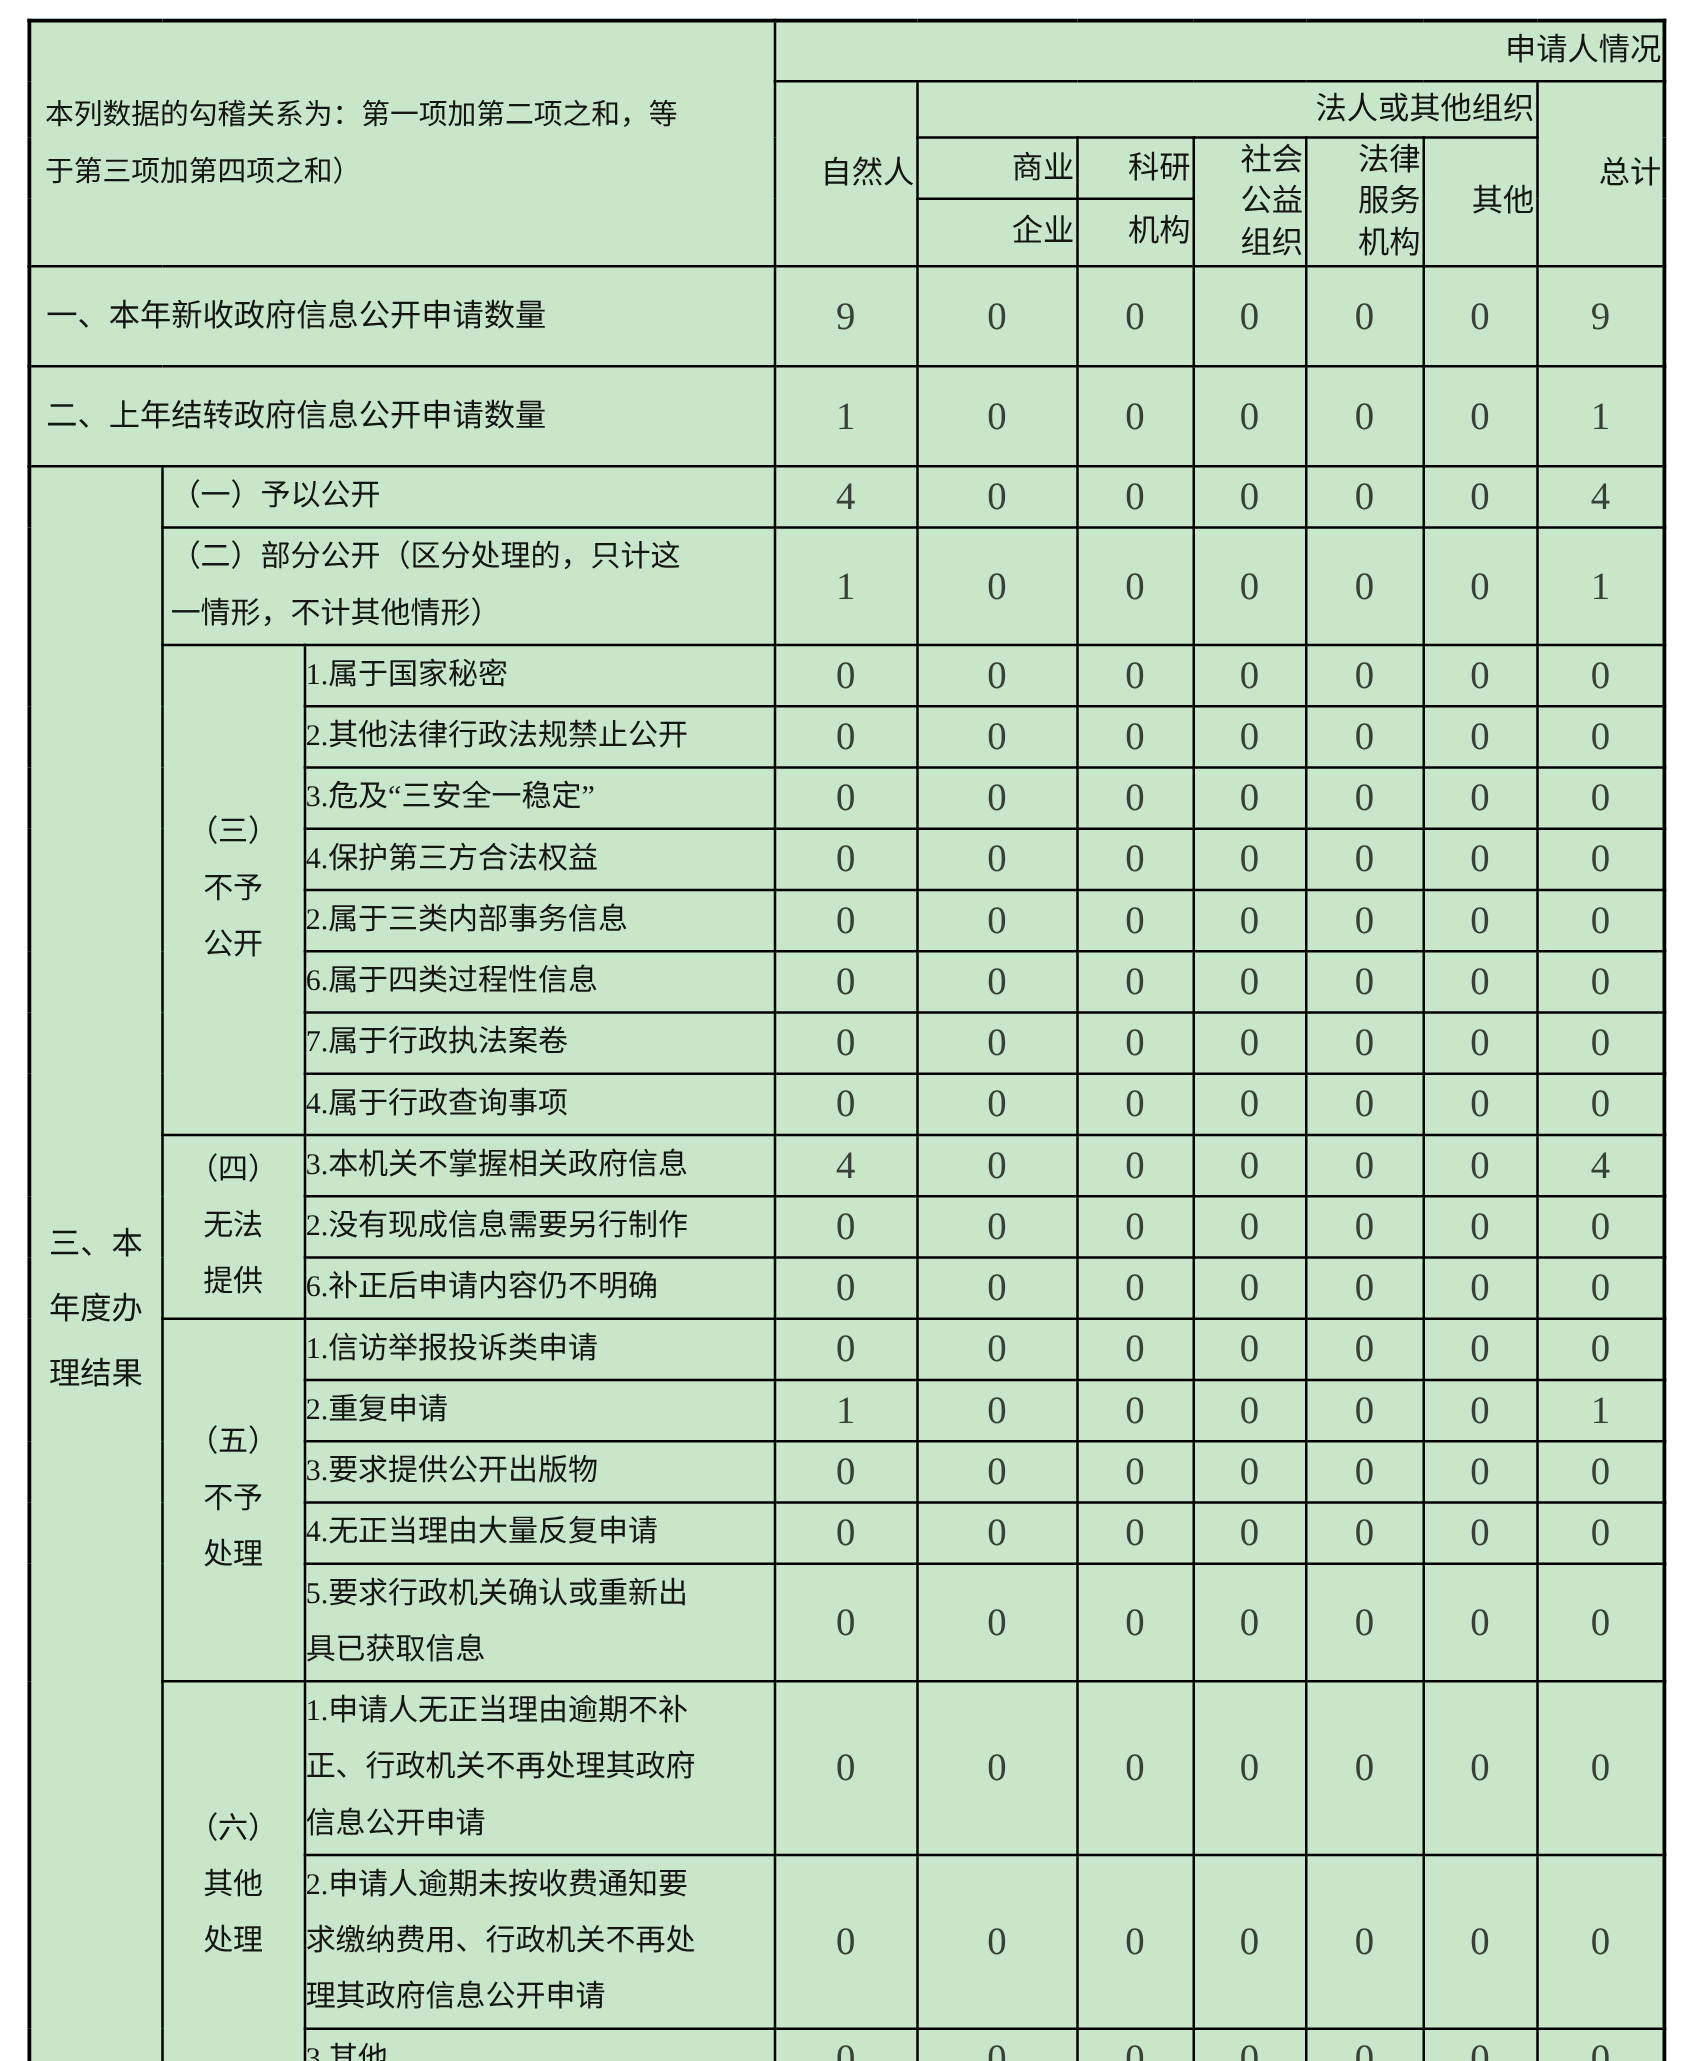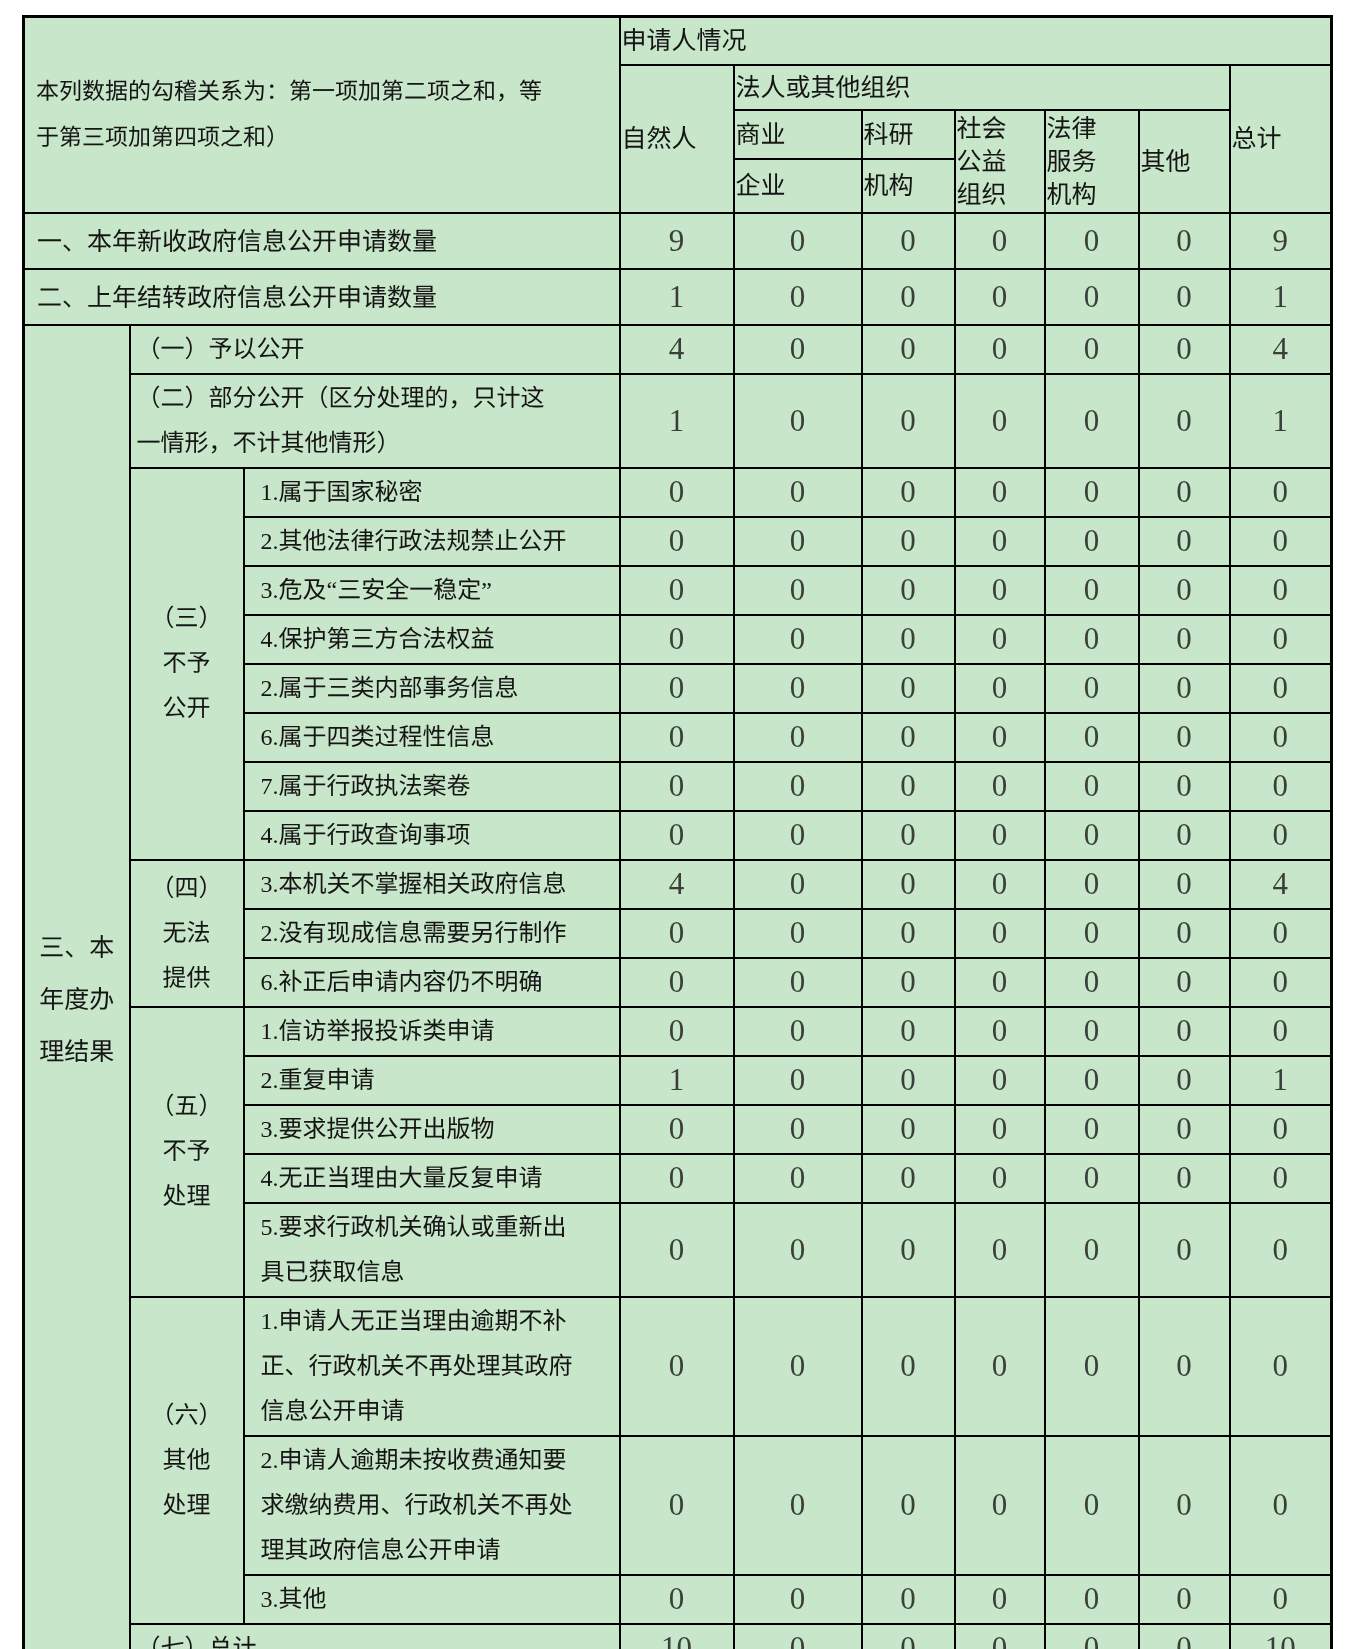--- a/index.html
+++ b/index.html
@@ -4,30 +4,30 @@
 <style>
   html,body{margin:0;padding:0;background:#ffffff;}
   .page{width:1345px;height:1649px;background:#ffffff;overflow:hidden;position:relative;
         font-family:"Liberation Sans","DejaVu Sans",sans-serif;}
   table.report{border-collapse:collapse;table-layout:fixed;width:1308px;
         margin:15px 0 0 22px;background:#c8e6c9;border:3px solid #000;}
   td{border:2px solid #000;vertical-align:middle;white-space:pre-line;
      color:#151515;overflow:hidden;box-sizing:border-box;}
   
   tr.h45{height:45px} tr.h47{height:47px} tr.h48{height:48px} tr.h50{height:50px}
-  tr.h64{height:56px} tr.h90{height:90px} tr.h135{height:135px}
+  tr.h64{height:80px} tr.h90{height:90px} tr.h135{height:135px}
   
-  .hdr{text-align:left;font-size:25px;line-height:33px;font-family:"Liberation Sans","DejaVu Sans",sans-serif;}
+  .hdr{text-align:right;font-size:25px;line-height:33px;font-family:"Liberation Sans","DejaVu Sans",sans-serif;}
   .corner{font-size:23px;line-height:46px;padding:0 10px 0 11px;
           font-family:"Liberation Serif","DejaVu Serif",serif;}
   .lbl-sans{font-size:25px;padding-left:12px;line-height:40px;}
   .lbl-serif{font-family:"Liberation Serif","DejaVu Serif",serif;
              font-size:24px;padding-left:6px;line-height:45px;}
   .item{font-family:"Liberation Serif","DejaVu Serif",serif;
-        font-size:24px;padding-left:16px;padding-right:4px;line-height:45px;}
+        font-size:24px;padding-left:0;padding-right:4px;line-height:45px;}
   .grp{font-family:"Liberation Serif","DejaVu Serif",serif;
        font-size:24px;text-align:center;line-height:45px;}
   .vmain{font-size:25px;text-align:center;line-height:52px;}
   .num{font-family:"Liberation Serif","DejaVu Serif",serif;
        font-size:31px;color:#3a3f3a;text-align:center;}
 </style>
 </head>
 <body>
 
 <div class="page">

